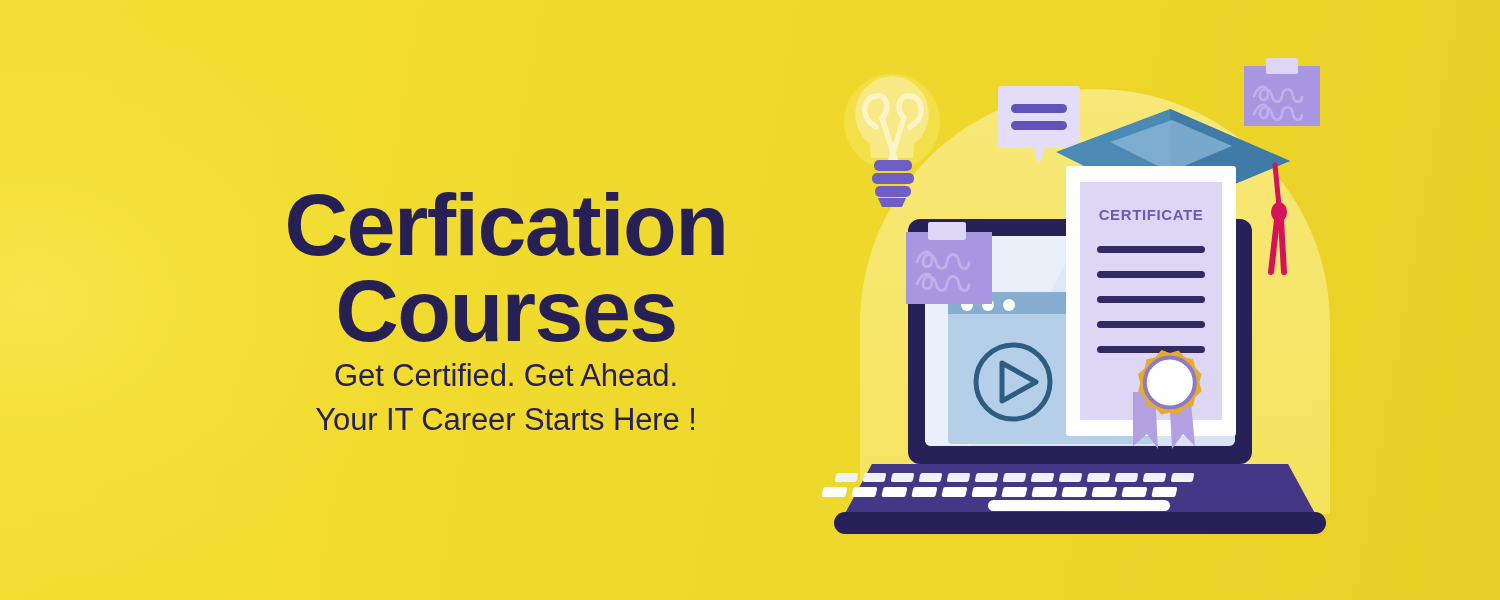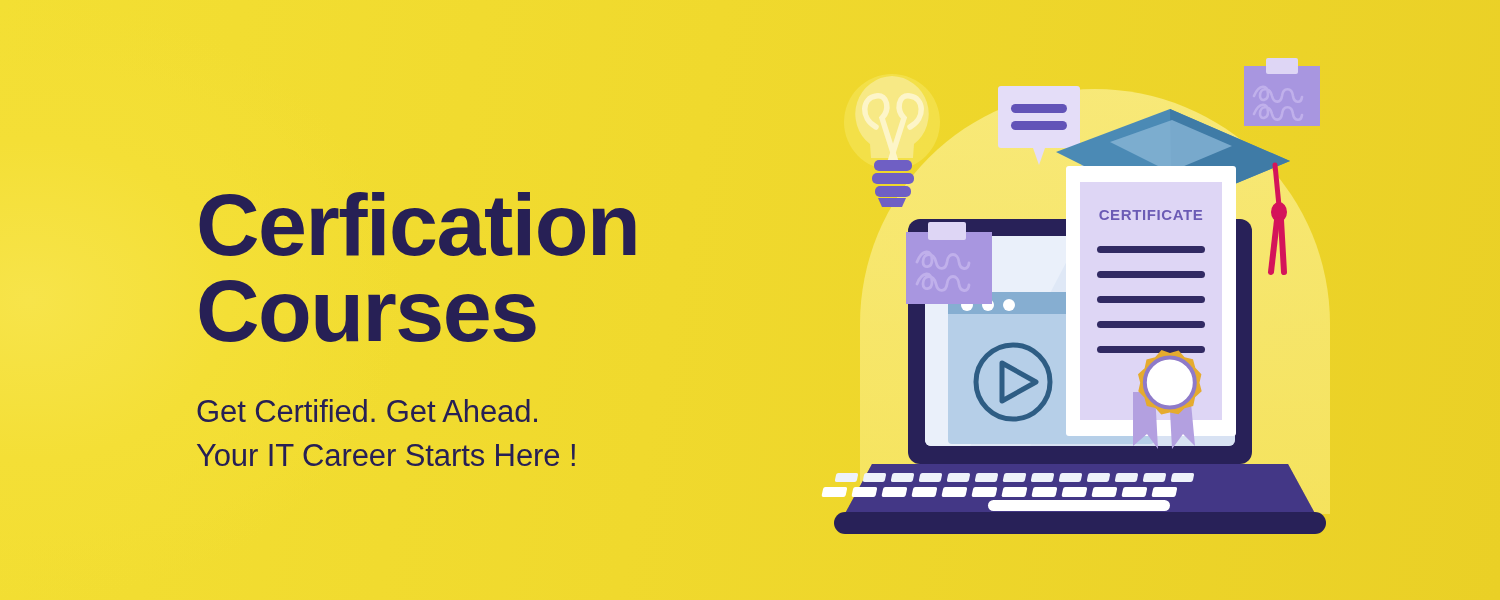--- a/index.html
+++ b/index.html
@@ -9,38 +9,38 @@
     font-family:"Liberation Sans", sans-serif;
     overflow:hidden;
   }
   #banner {
     position:relative;
     width:1500px; height:600px;
     background:
       radial-gradient(ellipse 520px 420px at 2% 50%, #f7e44a 0%, #f4df36 38%, rgba(244,223,54,0) 72%),
       linear-gradient(100deg, #f3df33 0%, #f0d92d 45%, #ead026 100%);
     overflow:hidden;
+    text-align:center;
   }
 
   
   #text-block {
     position:absolute;
     left:196px; top:182px;
     width:620px;
   }
   #headline {
     font-size:88px;
     font-weight:bold;
     line-height:0.98;
     letter-spacing:-1.5px;
     color:#272055;
     white-space:pre-line;
   }
   #subhead {
-    margin-top:36px;
     font-size:31px;
     font-weight:500;
     line-height:1.42;
     color:#272055;
     letter-spacing:-0.1px;
     white-space:pre-line;
   }
 
   
   #illustration {

